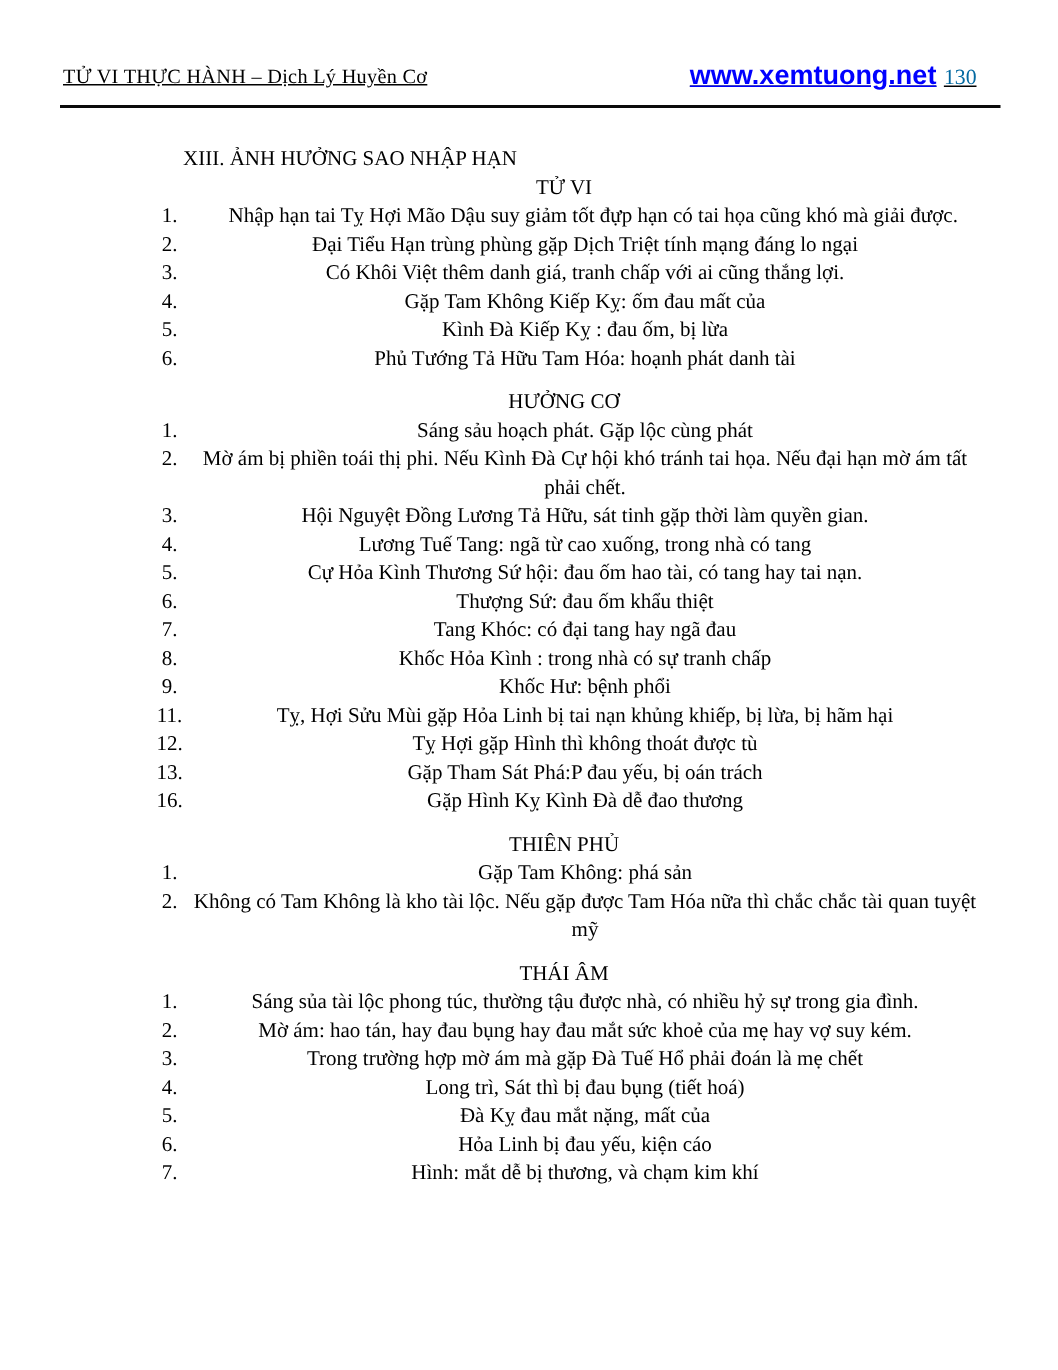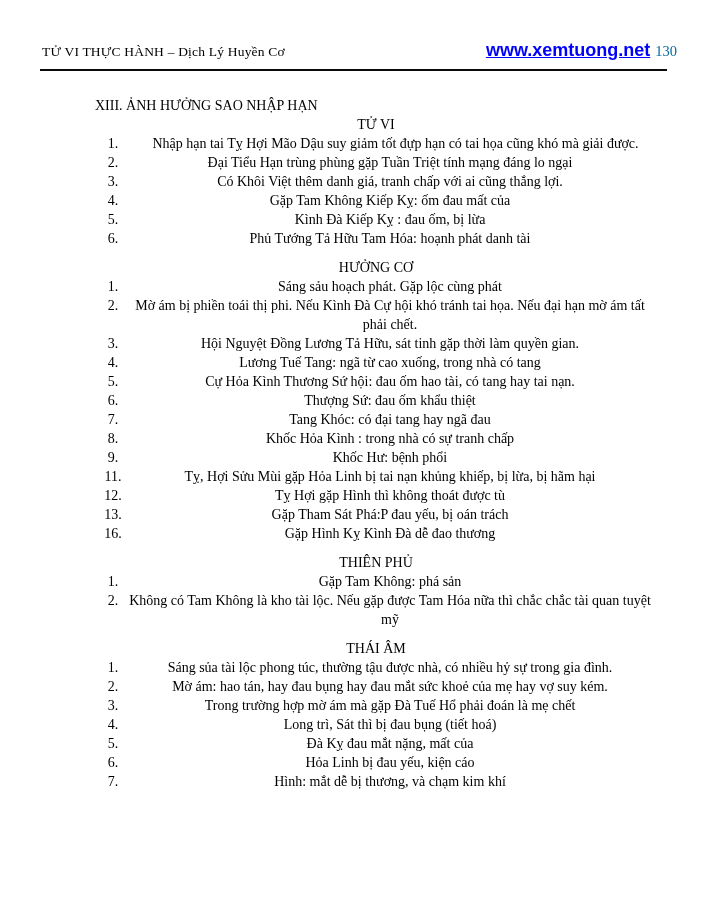--- a/index.html
+++ b/index.html
@@ -17,23 +17,24 @@
   .page {
     position: relative;
     width: 705px;
     height: 913px;
     background: #ffffff;
   }
   
   header.doc-header {
     display: flex;
     justify-content: space-between;
-    align-items: flex-end;
-    padding: 42px 28px 0 42px;
+    align-items: flex-start;
+    padding: 42px 54px 0 42px;
     line-height: 17px;
+    text-decoration: underline;
   }
   .header-title {
     font-size: 13.5px;
     letter-spacing: 0.2px;
     white-space: nowrap;
   }
   .header-right { white-space: nowrap; }
   .header-link {
     font-family: "Liberation Sans", sans-serif;
     font-weight: 700;
@@ -54,20 +55,21 @@
     height: 0;
   }
   
   main.doc-body {
     margin: 25px 48px 0 95px;
     font-size: 14px;
     line-height: 19px;
   }
   .doc-heading {
     white-space: nowrap;
+    margin-left: 27px;
   }
   .doc-section { margin: 0; text-align: center; }
   .doc-section + .doc-section { margin-top: 10px; }
   .section-title { white-space: nowrap; }
   .list-item { display: flex; }
   .num {
     flex: 0 0 20px;
     padding-left: 8px;
   }
   .txt { flex: 1; }
@@ -93,21 +95,21 @@
   <section class="doc-section">
     <div class="section-title">TỬ VI</div>
     <div class="items">
   <div class="list-item">
     <span class="num">1.</span>
     <span class="txt extra">Nhập hạn tai Tỵ Hợi Mão Dậu suy giảm tốt đựp hạn có tai họa cũng khó mà giải được.</span>
   </div>
 
   <div class="list-item">
     <span class="num">2.</span>
-    <span class="txt">Đại Tiểu Hạn trùng phùng gặp Tuần Triệt tính mạng đáng lo ngại</span>
+    <span class="txt">Đại Tiểu Hạn trùng phùng gặp Dịch Triệt tính mạng đáng lo ngại</span>
   </div>
 
   <div class="list-item">
     <span class="num">3.</span>
     <span class="txt">Có Khôi Việt thêm danh giá, tranh chấp với ai cũng thắng lợi.</span>
   </div>
 
   <div class="list-item">
     <span class="num">4.</span>
     <span class="txt">Gặp Tam Không Kiếp Kỵ: ốm đau mất của</span>

